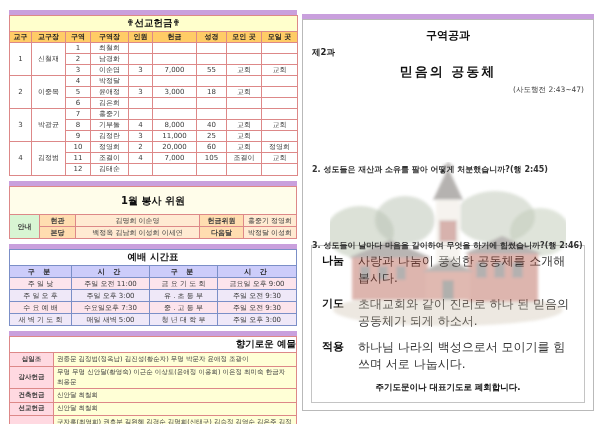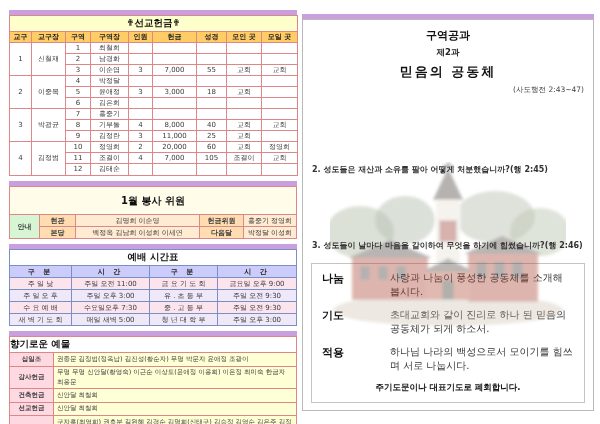--- a/index.html
+++ b/index.html
@@ -22,40 +22,40 @@
   .vol-tbl .place,.vol-tbl .role{background:var(--peach-dark,#ffddb0);font-weight:bold;}
   .vol-tbl .names,.vol-tbl .role-names{background:var(--peach-light,#ffead2);}
 
   .wor-tbl td,.wor-tbl th{border:1px solid var(--worship-border,#7b8fc7);text-align:center;font-size:7px;padding:1.5px 0;}
   .wor-tbl .title-row th{background:#ffffff;font-size:9.5px;font-weight:bold;color:#111;border-color:var(--worship-border,#7b8fc7);padding:2px 0;}
   .wor-tbl .hdr th{background:var(--worship-header-bg,#ccccfa);font-weight:bold;letter-spacing:3px;color:#222;}
   .wor-tbl tr.r0 td{background:var(--worship-row-pink,#fce4ec);}
   .wor-tbl tr.r1 td{background:var(--worship-row-lav,#efe8f8);}
 
   .off-tbl td,.off-tbl th{border:1px solid var(--report-border,#dd8888);font-size:6.5px;padding:1.5px 3px;}
-  .off-tbl .title-row th{background:#ffffff;font-size:9.5px;font-weight:bold;color:#111;text-align:left;padding:2px 0;}
+  .off-tbl .title-row th{background:#ffffff;font-size:9.5px;font-weight:bold;color:#111;text-align:right;padding:2px 0;}
   .off-tbl .lbl{background:var(--label-pink,#ffd9e1);text-align:center;font-weight:bold;white-space:normal;}
   .off-tbl .val{background:var(--value-yellow,#ffffd6);text-align:left;white-space:normal;line-height:1.45;}
 
   
   .right-page{position:absolute;left:302px;top:14px;width:292px;}
   .right-box{position:relative;border:1px solid #b9b9b9;height:392px;padding:6px 9px;box-sizing:border-box;background:#fff;}
   .gk-header{text-align:center;font-weight:bold;font-size:11px;color:#111;margin-top:2px;}
-  .gk-lesson{font-size:8.5px;font-weight:bold;color:#222;margin-top:4px;text-align:center;}
+  .gk-lesson{font-size:8.5px;font-weight:bold;color:#222;margin-top:4px;}
   .gk-title{text-align:center;font-weight:bold;font-size:13px;letter-spacing:2px;color:#111;margin-top:4px;}
   .gk-scripture{text-align:right;font-size:7.5px;margin-top:4px;color:#444;}
   .gk-q{position:relative;z-index:2;font-size:8px;font-weight:bold;color:#333;line-height:1.3;}
   .q1{margin-top:16px;}
   .q2{margin-top:70px;}
   .q3{margin-top:66px;}
   .watermark{position:absolute;z-index:1;left:50%;top:142px;transform:translateX(-50%);opacity:.38;pointer-events:none;}
   .gk-footer{position:absolute;left:8px;right:8px;bottom:7px;border:1px solid #c4c4c4;padding:7px 10px 5px;}
   .foot-row{display:flex;gap:12px;margin-bottom:9px;}
   .foot-label{font-size:11px;font-weight:bold;color:#111;flex:0 0 24px;}
-  .foot-text{font-size:10px;color:#333;margin-left:32px;}
+  .foot-text{font-size:12px;color:#333;}
   .foot-closing{text-align:center;font-size:8.5px;font-weight:bold;color:#111;margin:2px 0 3px;}
 </style>
 </head>
 <body>
 
 <div id="canvas">
 
   <div class="left-page">
 
     <div>

